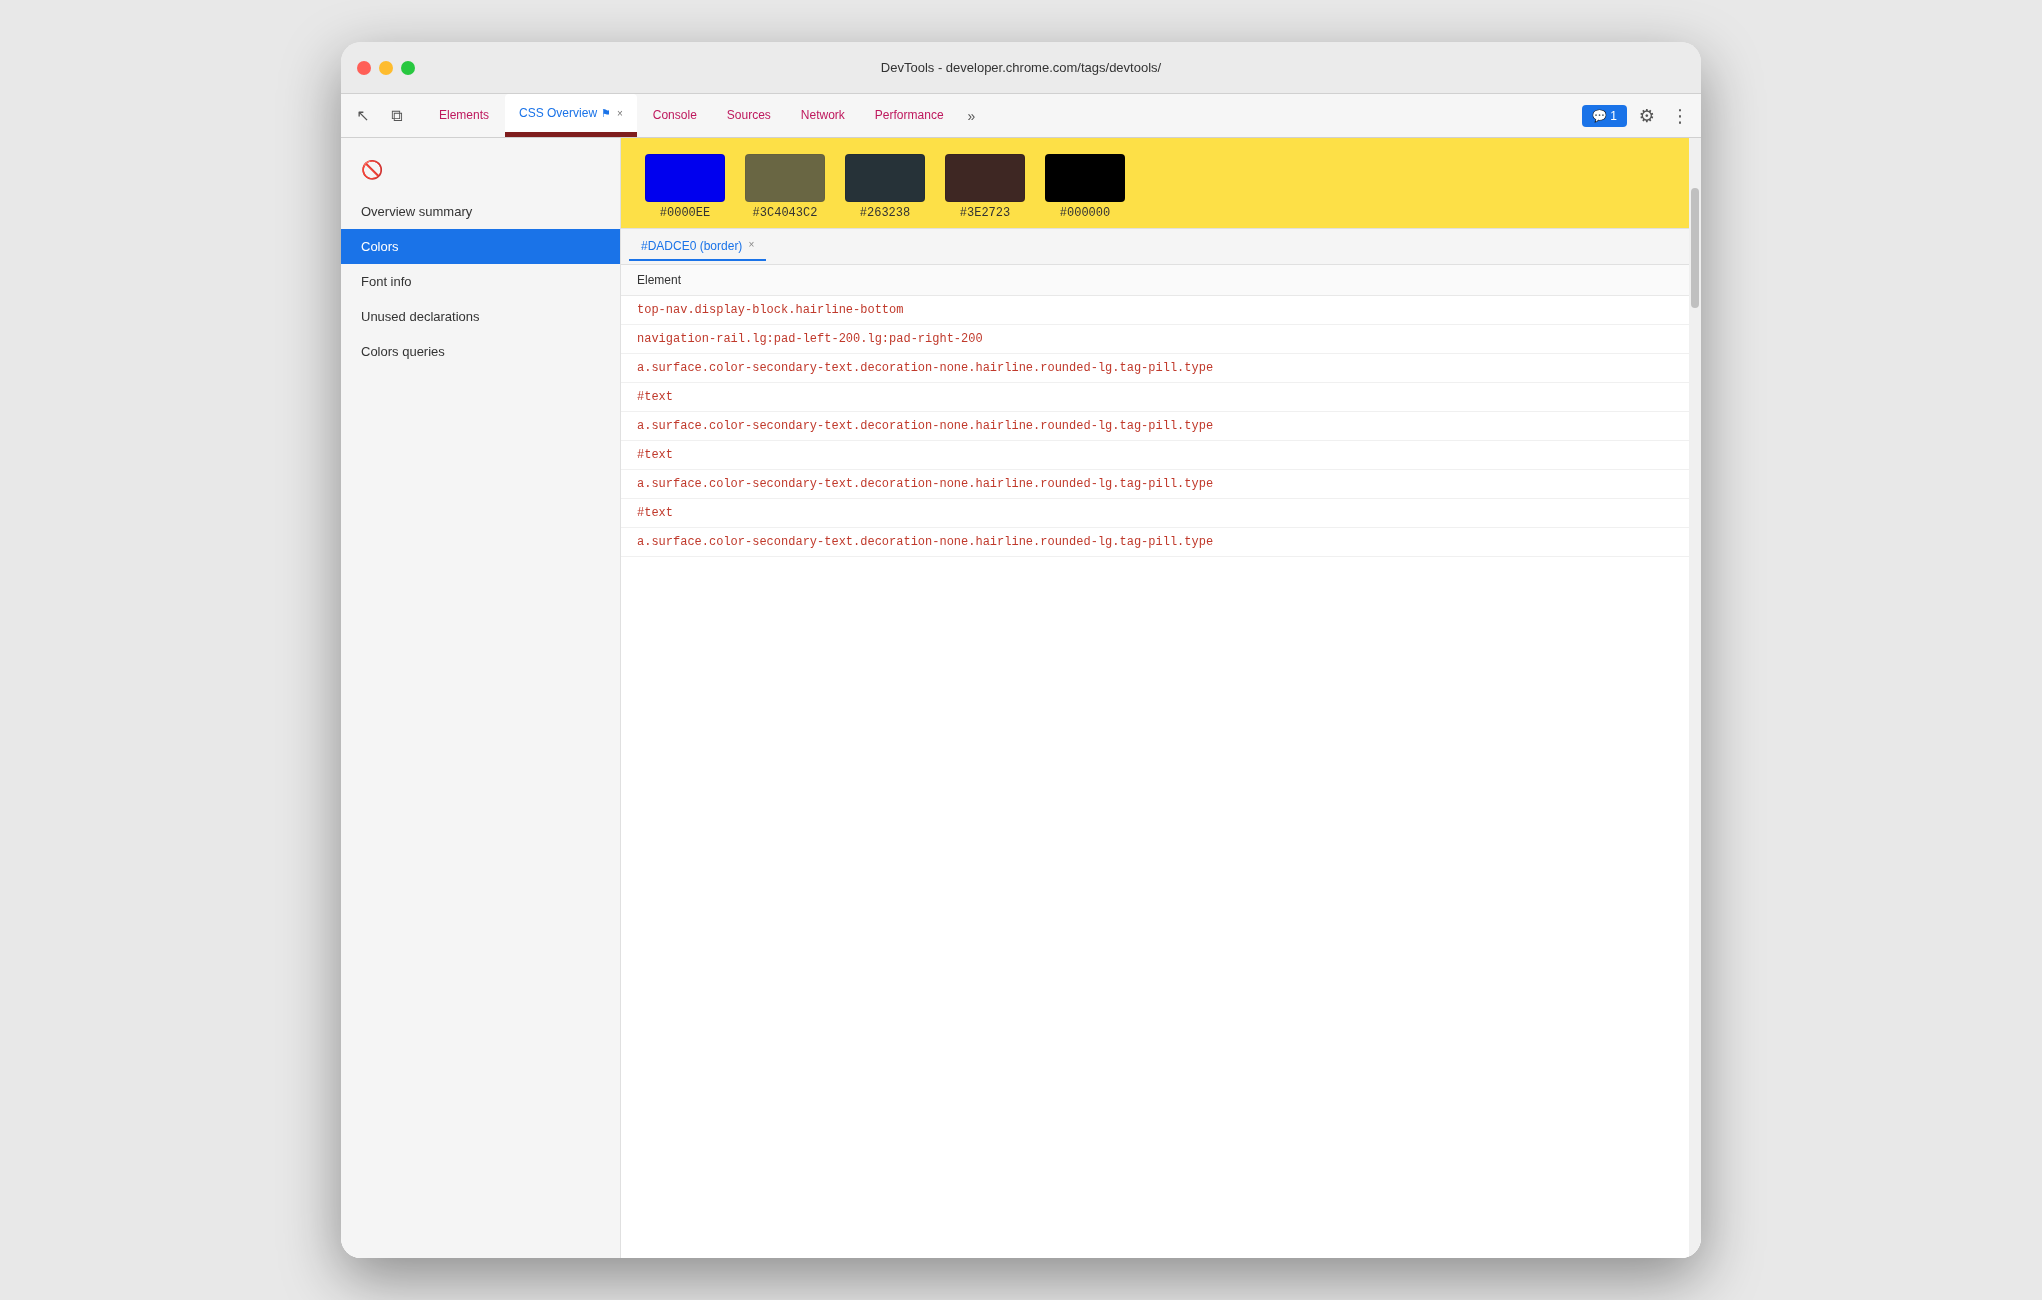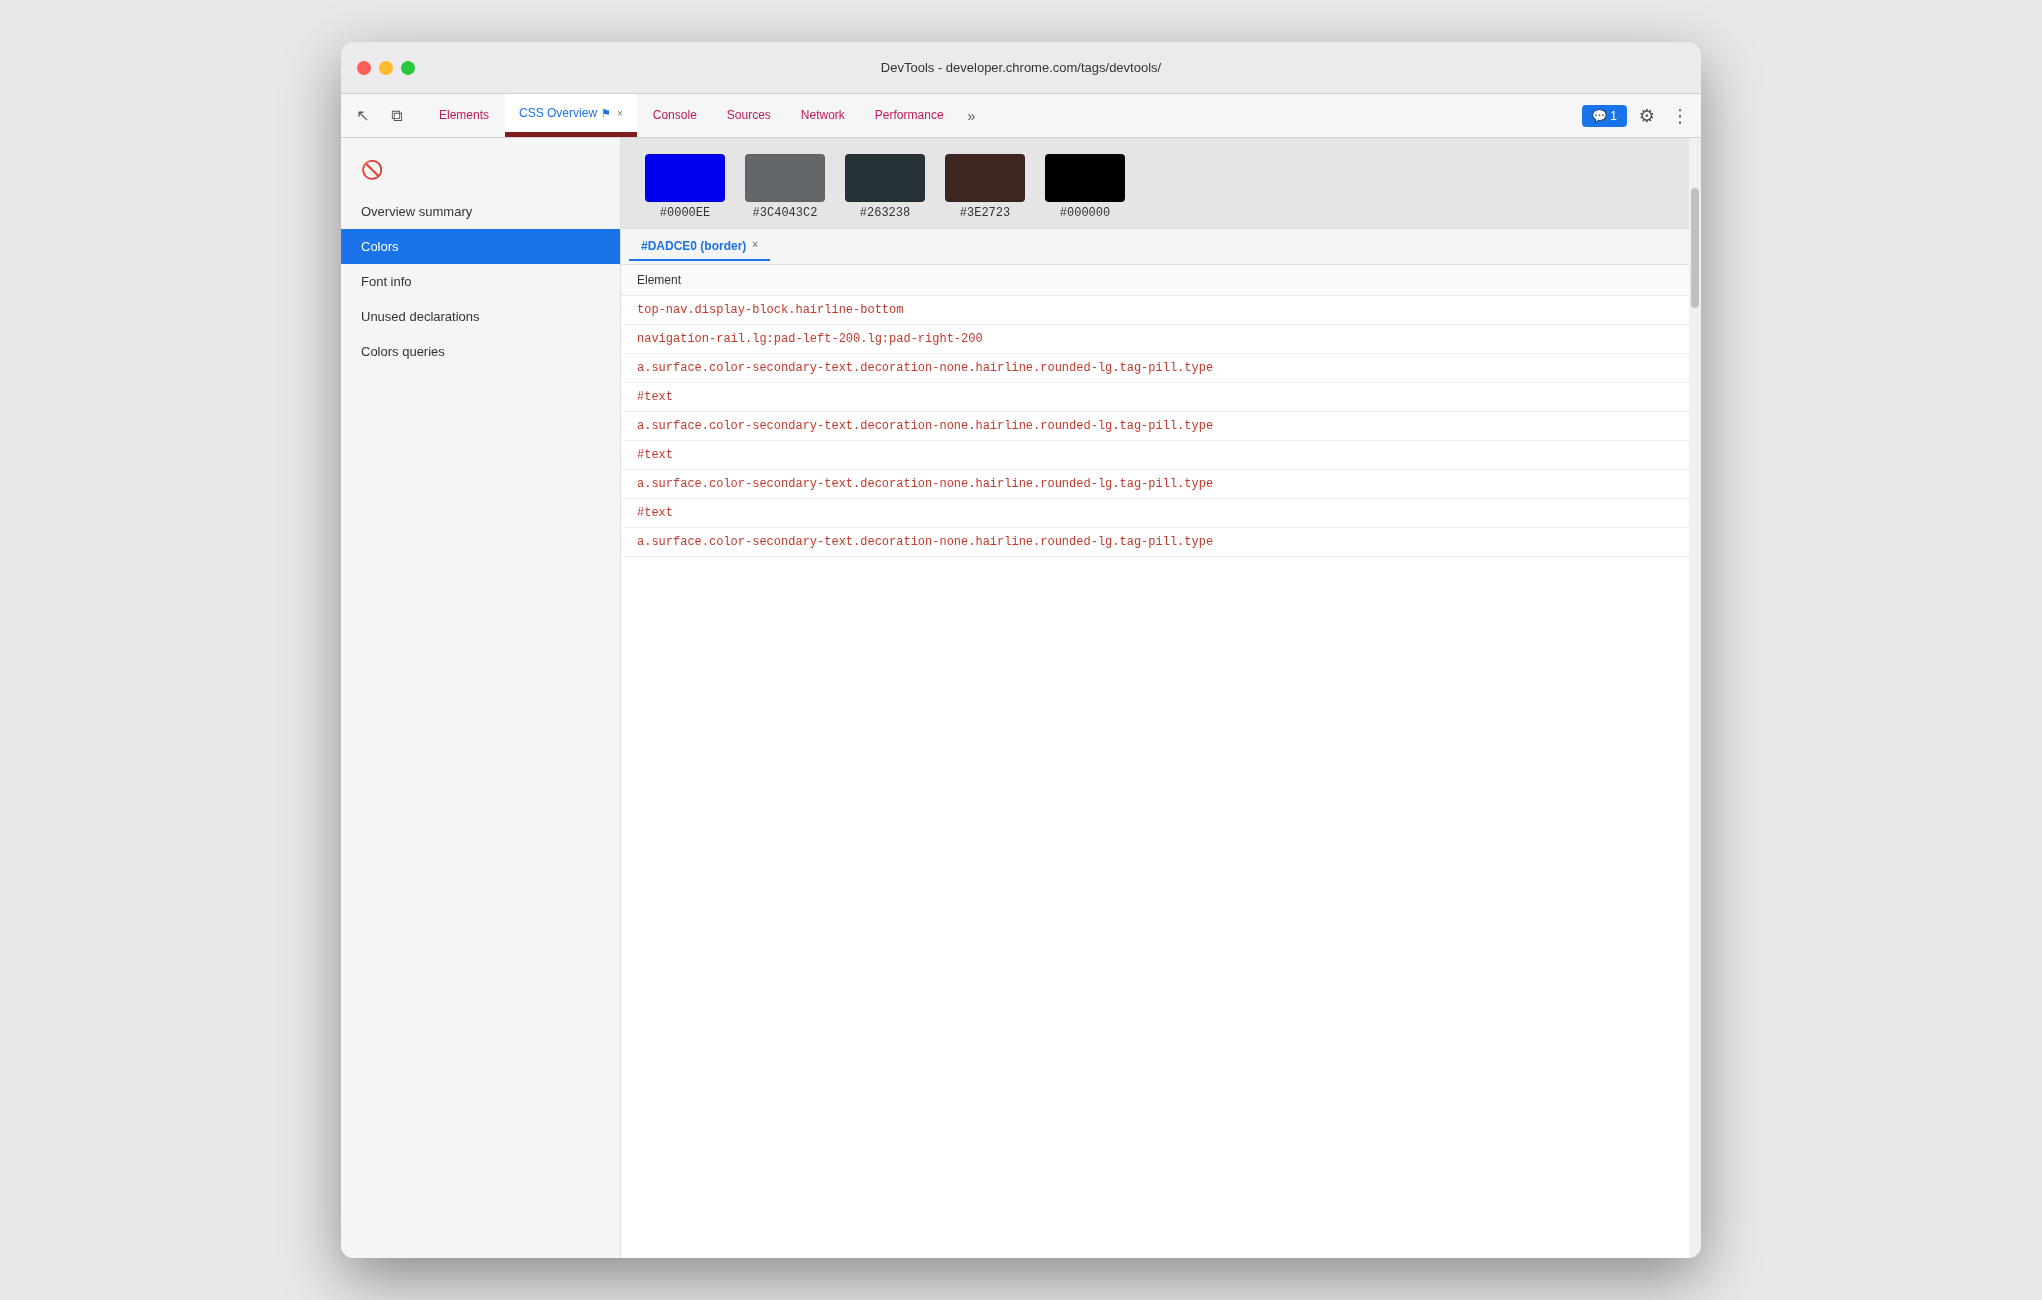--- a/index.html
+++ b/index.html
@@ -8,21 +8,21 @@
       background: #e8e8e8;
       display: flex;
       justify-content: center;
       align-items: center;
       min-height: 100vh;
       padding: 20px;
     }
     .window {
       width: 1360px;
       background: #f0f0f0;
-      border-radius: 13px;
+      border-radius: 20px;
       box-shadow: 0 20px 60px rgba(0,0,0,0.4);
       overflow: hidden;
     }
     
     .titlebar {
       background: #ebebeb;
       height: 52px;
       display: flex;
       align-items: center;
       padding: 0 16px;
@@ -181,21 +181,21 @@
     .content {
       flex: 1;
       overflow: hidden;
       display: flex;
       flex-direction: column;
       background: white;
     }
     
     .colors-section {
       padding: 16px 24px 0 24px;
-      background: #e5e5e5;
+      background: #fde047;
     }
     .color-swatches-row {
       display: flex;
       gap: 20px;
       flex-wrap: wrap;
       margin-bottom: 8px;
     }
     .color-swatch-item {
       display: flex;
       flex-direction: column;
@@ -246,21 +246,20 @@
     }
     .panel-tab {
       padding: 6px 12px;
       font-size: 12px;
       color: #555;
       cursor: pointer;
       border-bottom: 2px solid transparent;
       display: flex;
       align-items: flex-start;
       gap: 6px;
-      font-weight: bold;
     }
     .panel-tab.active {
       color: #1a73e8;
       border-bottom: 2px solid #1a73e8;
     }
     .panel-tab-close {
       font-size: 10px;
       color: #888;
     }
     .element-list-header {

